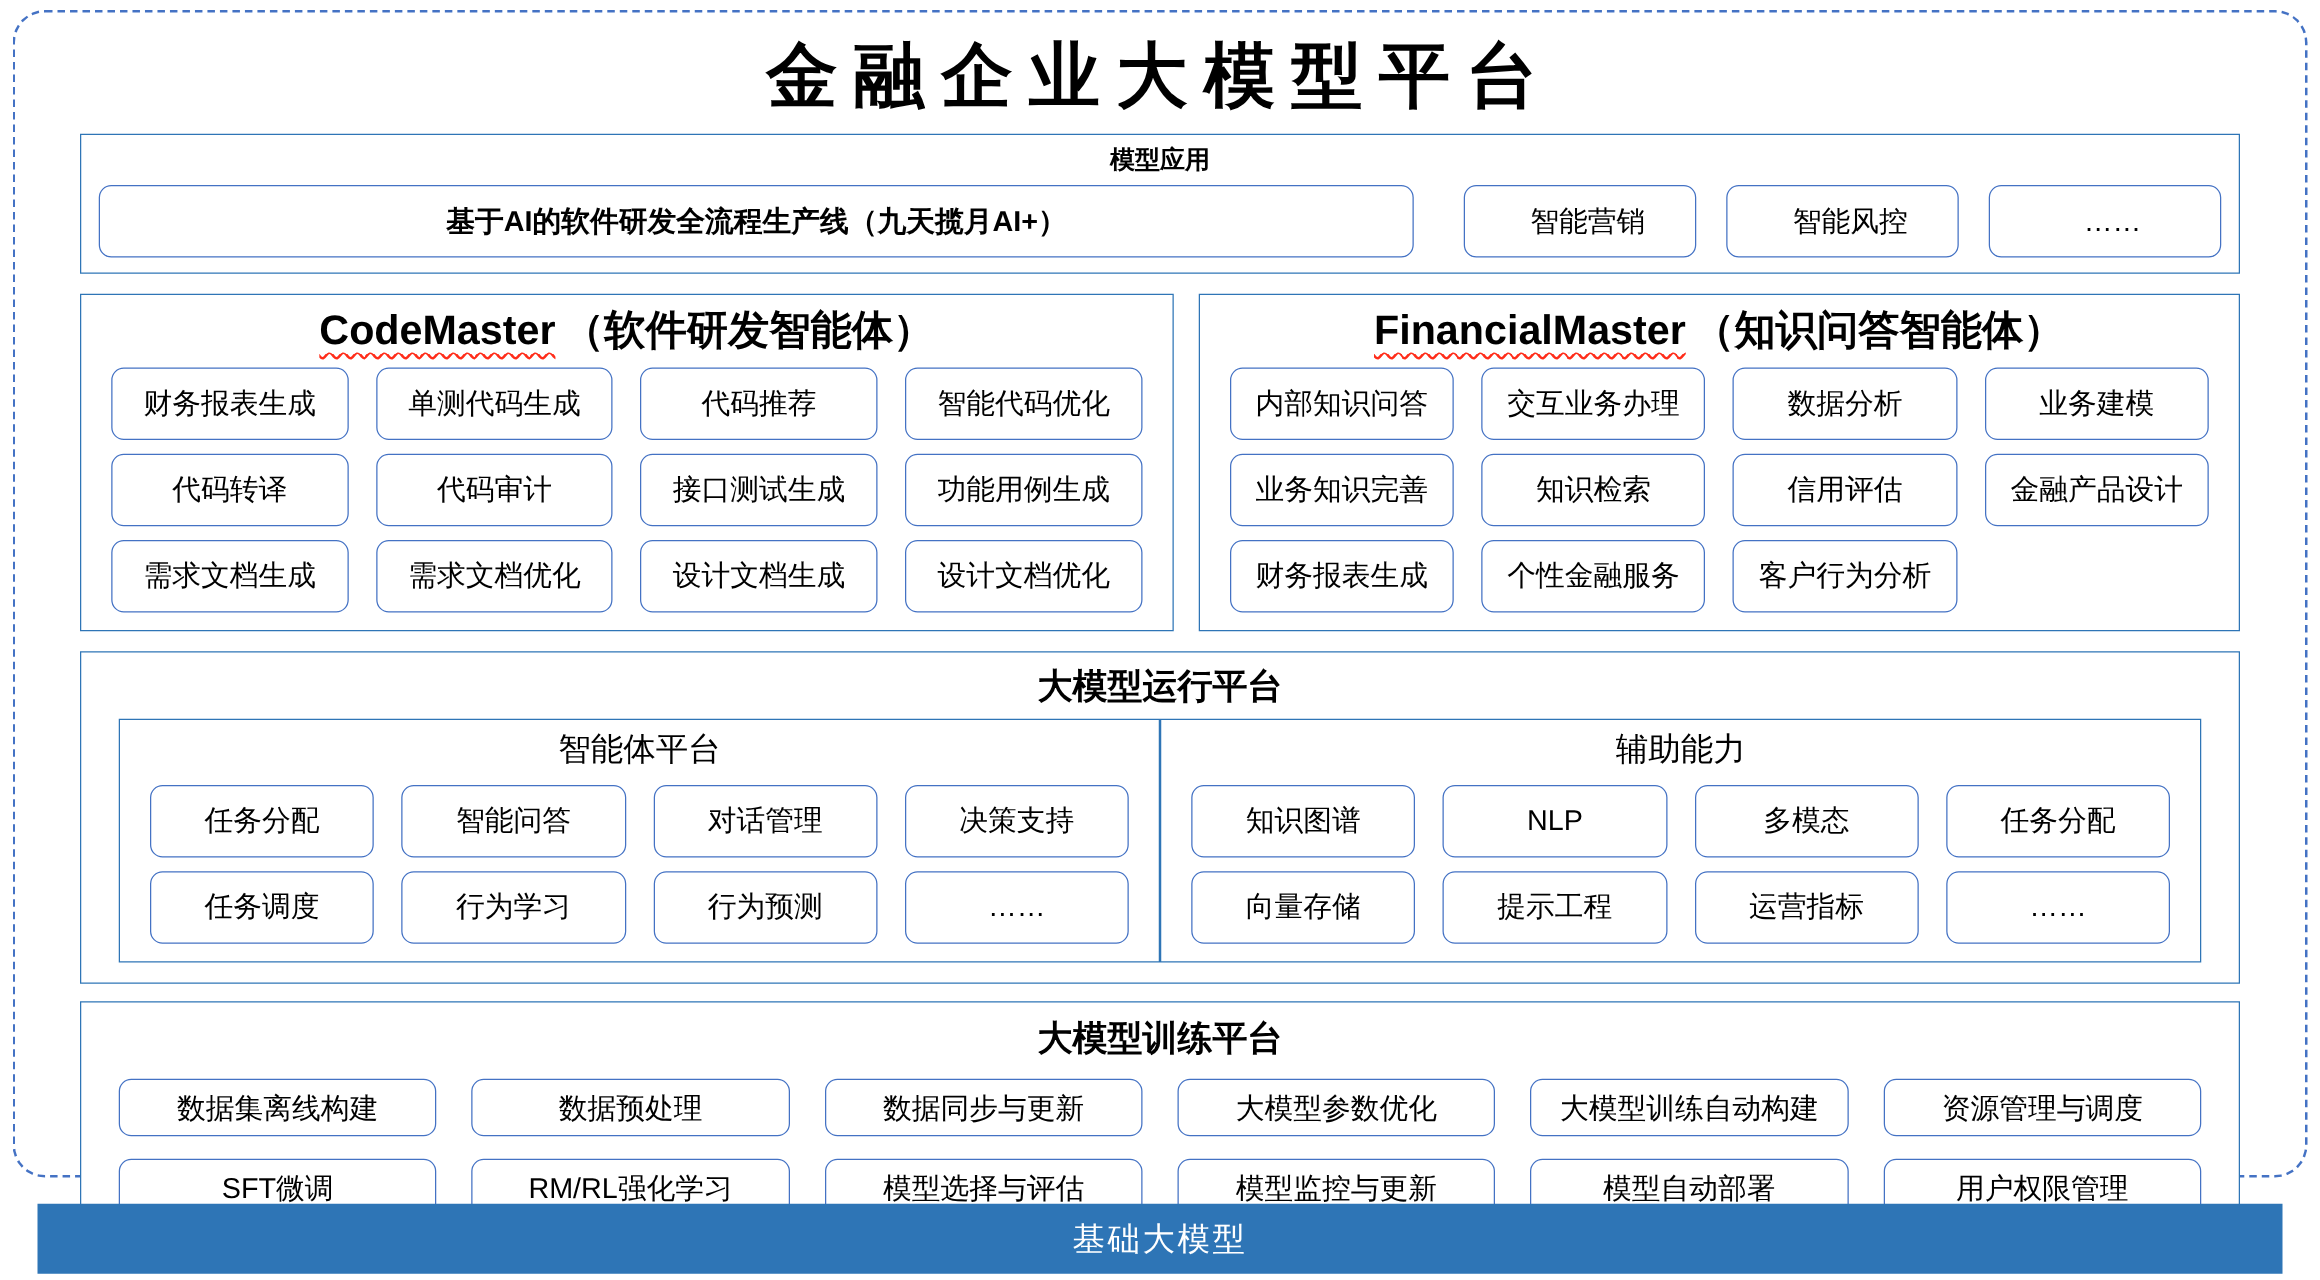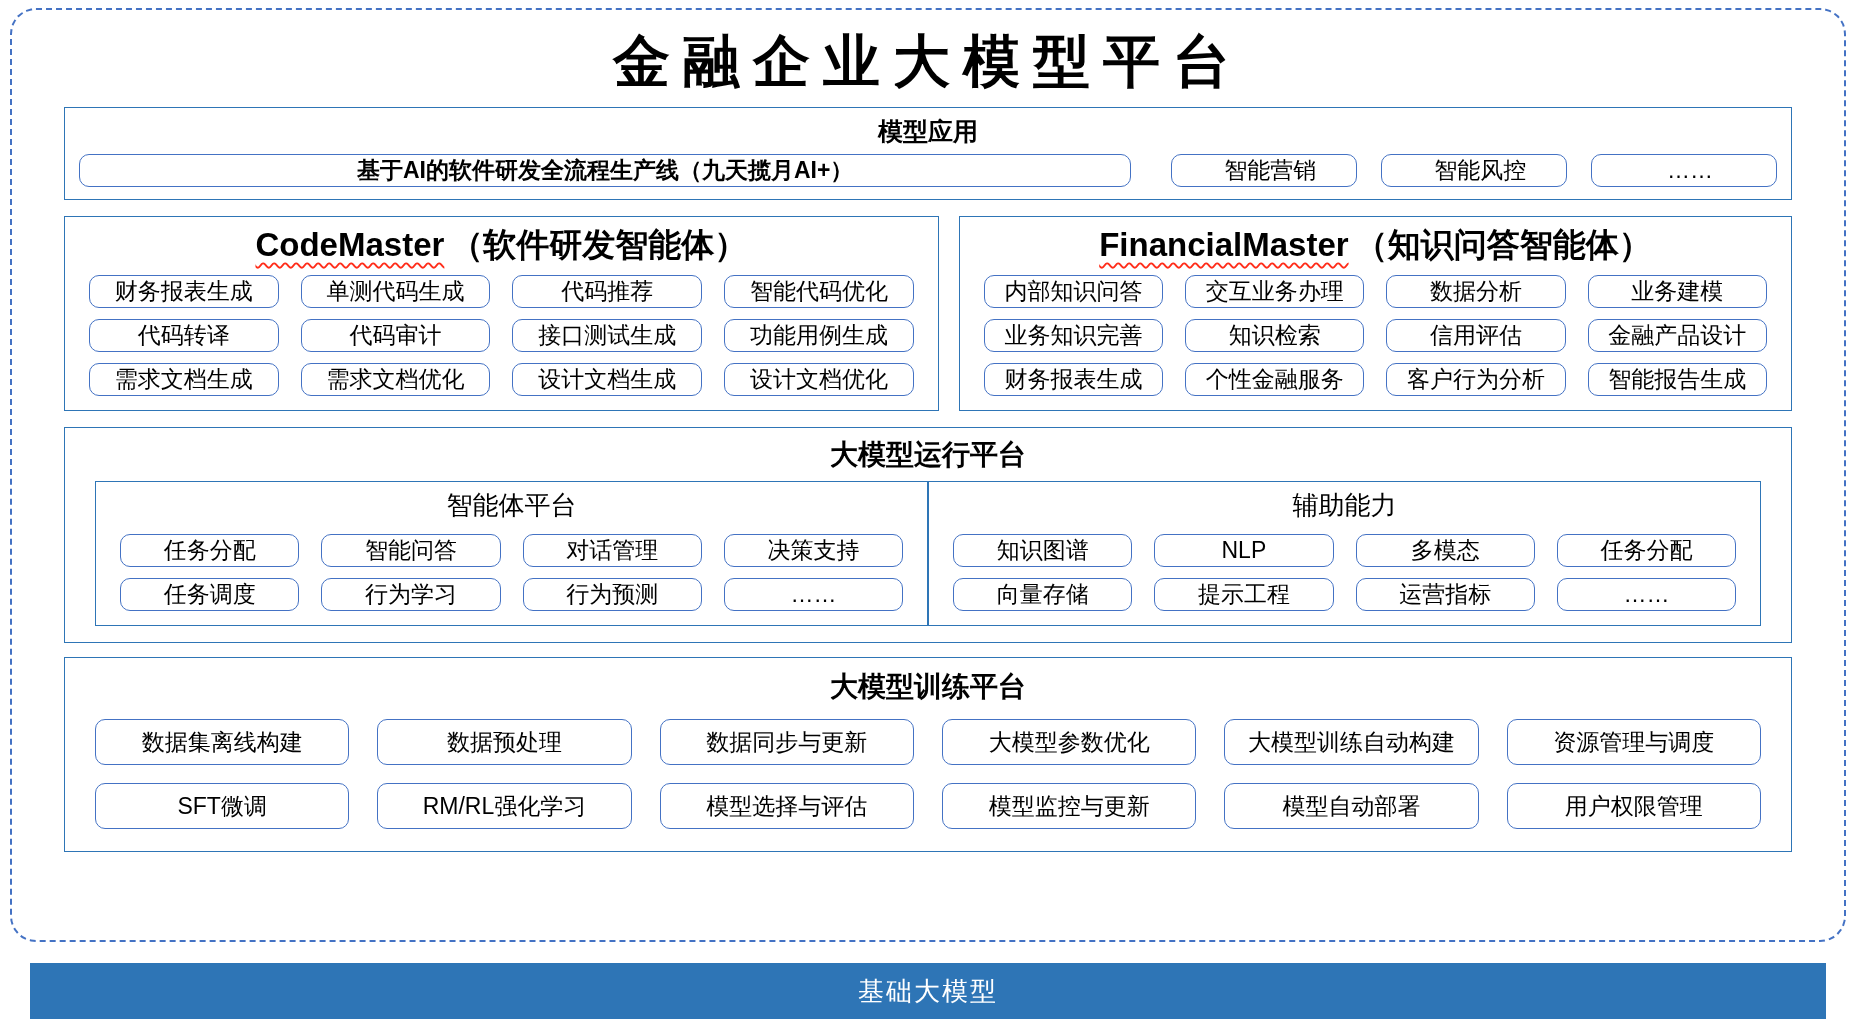--- a/index.html
+++ b/index.html
@@ -16,24 +16,24 @@
 
   .outer{position:absolute;left:10px;top:8px;right:10px;height:934px;
     border:2px dashed var(--dash);border-radius:26px;
     padding:10px 52px 14px;display:flex;flex-direction:column;}
 
   .title{text-align:center;font-family:Liberation Sans, sans-serif;
     font-weight:700;font-size:57px;letter-spacing:13px;line-height:1.25;
     margin:6px 0 10px;}
 
   .sec{border:1.5px solid var(--sec-border);background:#fff;}
-  .sec-h{text-align:center;font-weight:700;font-size:25px;line-height:1.2;}
+  .sec-h{text-align:center;font-weight:700;font-size:20px;line-height:1.2;}
 
   
-  .box{display:flex;align-items:center;justify-content:center;height:33px;
+  .box{display:flex;align-items:center;justify-content:center;height:58px;
     border:1.5px solid var(--item-border);border-radius:10px;background:#fff;
     font-size:23px;font-weight:500;white-space:nowrap;padding:0 8px;}
 
   
   .sec-app{padding:8px 12px 12px;margin-bottom:16px;}
   .app-row{display:flex;gap:40px;margin-top:8px;padding:0 2px;}
   .pipeline{flex:5.55;font-weight:700;}
   .app-items{flex:3.25;display:flex;gap:24px;}
   .app-items > .box{flex:1;padding-left:20px;}
 
@@ -116,21 +116,20 @@
             <div class="box">交互业务办理</div>
             <div class="box">数据分析</div>
             <div class="box">业务建模</div>
             <div class="box">业务知识完善</div>
             <div class="box">知识检索</div>
             <div class="box">信用评估</div>
             <div class="box">金融产品设计</div>
             <div class="box">财务报表生成</div>
             <div class="box">个性金融服务</div>
             <div class="box">客户行为分析</div>
-            <div class="box">智能报告生成</div>
           </div>
       </section>
     </div>
 
     <section class="sec sec-run">
       <div class="sec-h run-h">大模型运行平台</div>
       <div class="run-cols">
         <div class="inner-box">
           <div class="inner-h">智能体平台</div>
           <div class="grid4">

